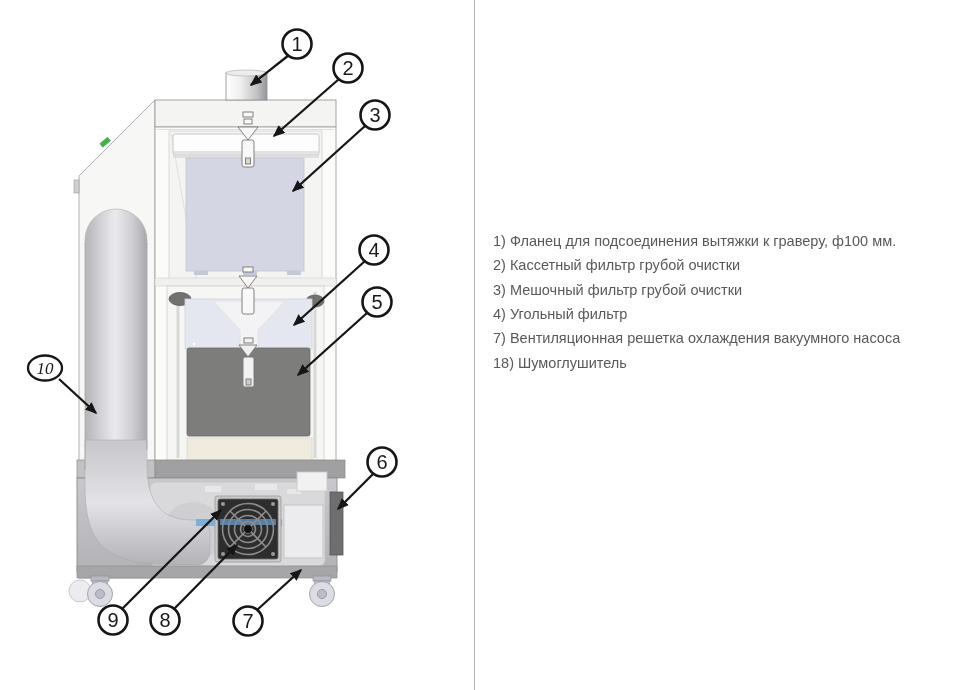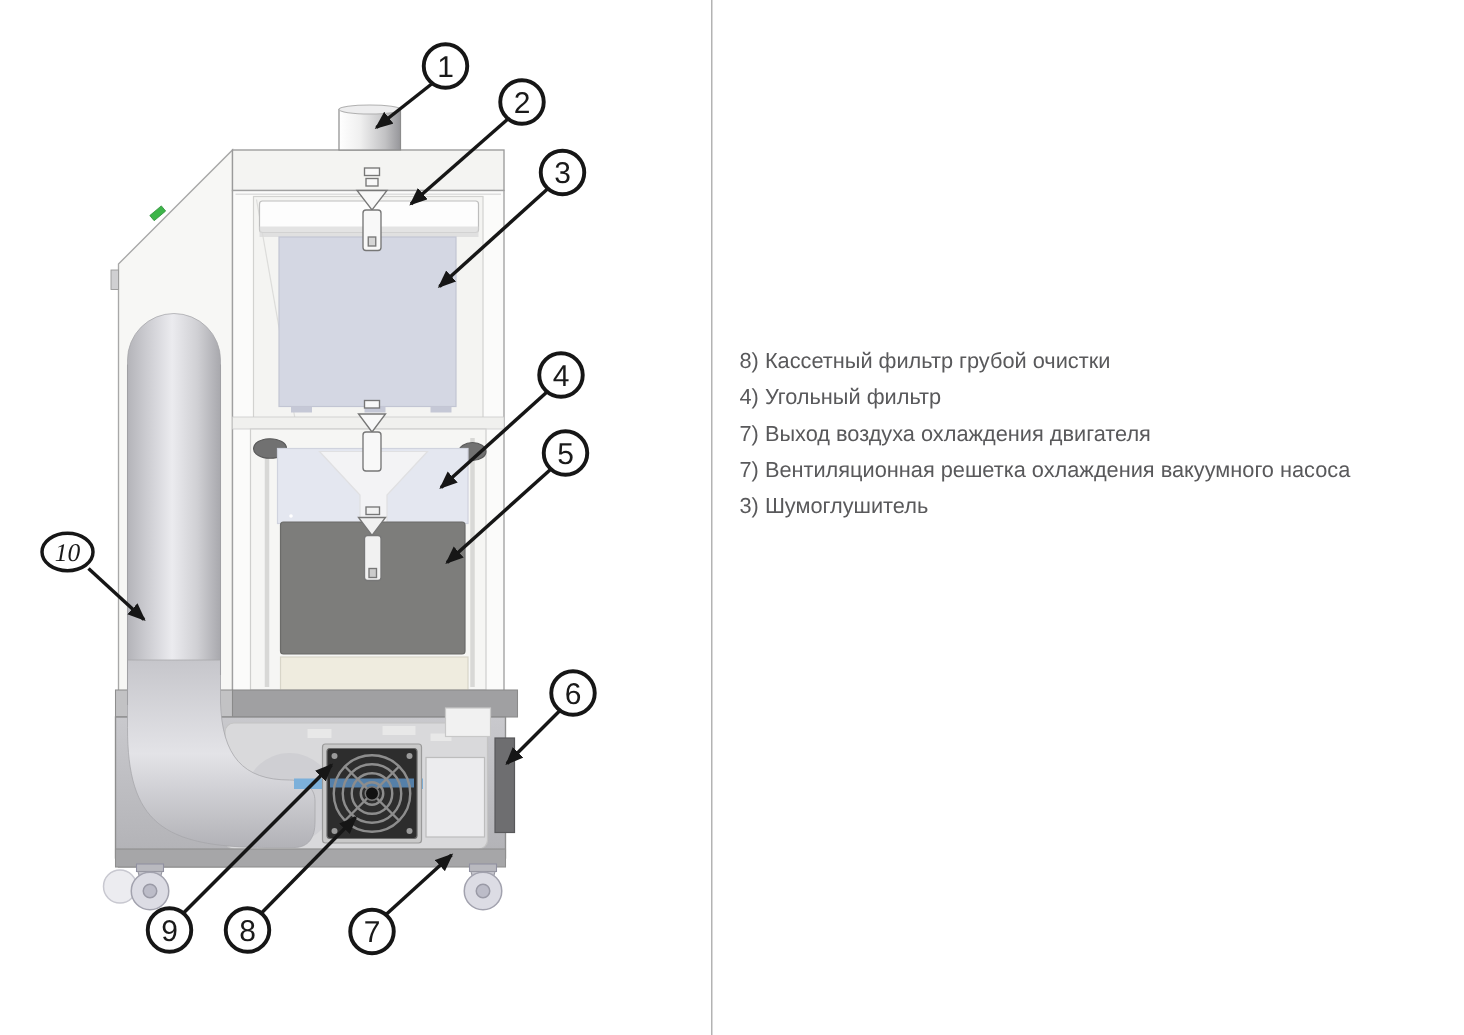--- a/index.html
+++ b/index.html
@@ -242,20 +242,21 @@
       <g>
         <ellipse cx="45" cy="368" rx="17" ry="12.5" fill="#ffffff" stroke="#161616" stroke-width="2.3"></ellipse>
         <text class="callout-num-it" x="45" y="374" text-anchor="middle">10</text>
       </g>
     </g>
   </svg>
 
   <div class="divider"></div>
 
   <div class="legend">
-    <div class="legend-item">8) Кассетный фильтр грубой очистки</div>
+    <div class="legend-item">1) Фланец для подсоединения вытяжки к граверу, ф100 мм.</div>
+    <div class="legend-item">2) Кассетный фильтр грубой очистки</div>
+    <div class="legend-item">3) Мешочный фильтр грубой очистки</div>
     <div class="legend-item">4) Угольный фильтр</div>
-    <div class="legend-item">7) Выход воздуха охлаждения двигателя</div>
     <div class="legend-item">7) Вентиляционная решетка охлаждения вакуумного насоса</div>
-    <div class="legend-item">3) Шумоглушитель</div>
+    <div class="legend-item">18) Шумоглушитель</div>
   </div>
 
 </div>
 
 </body></html>

